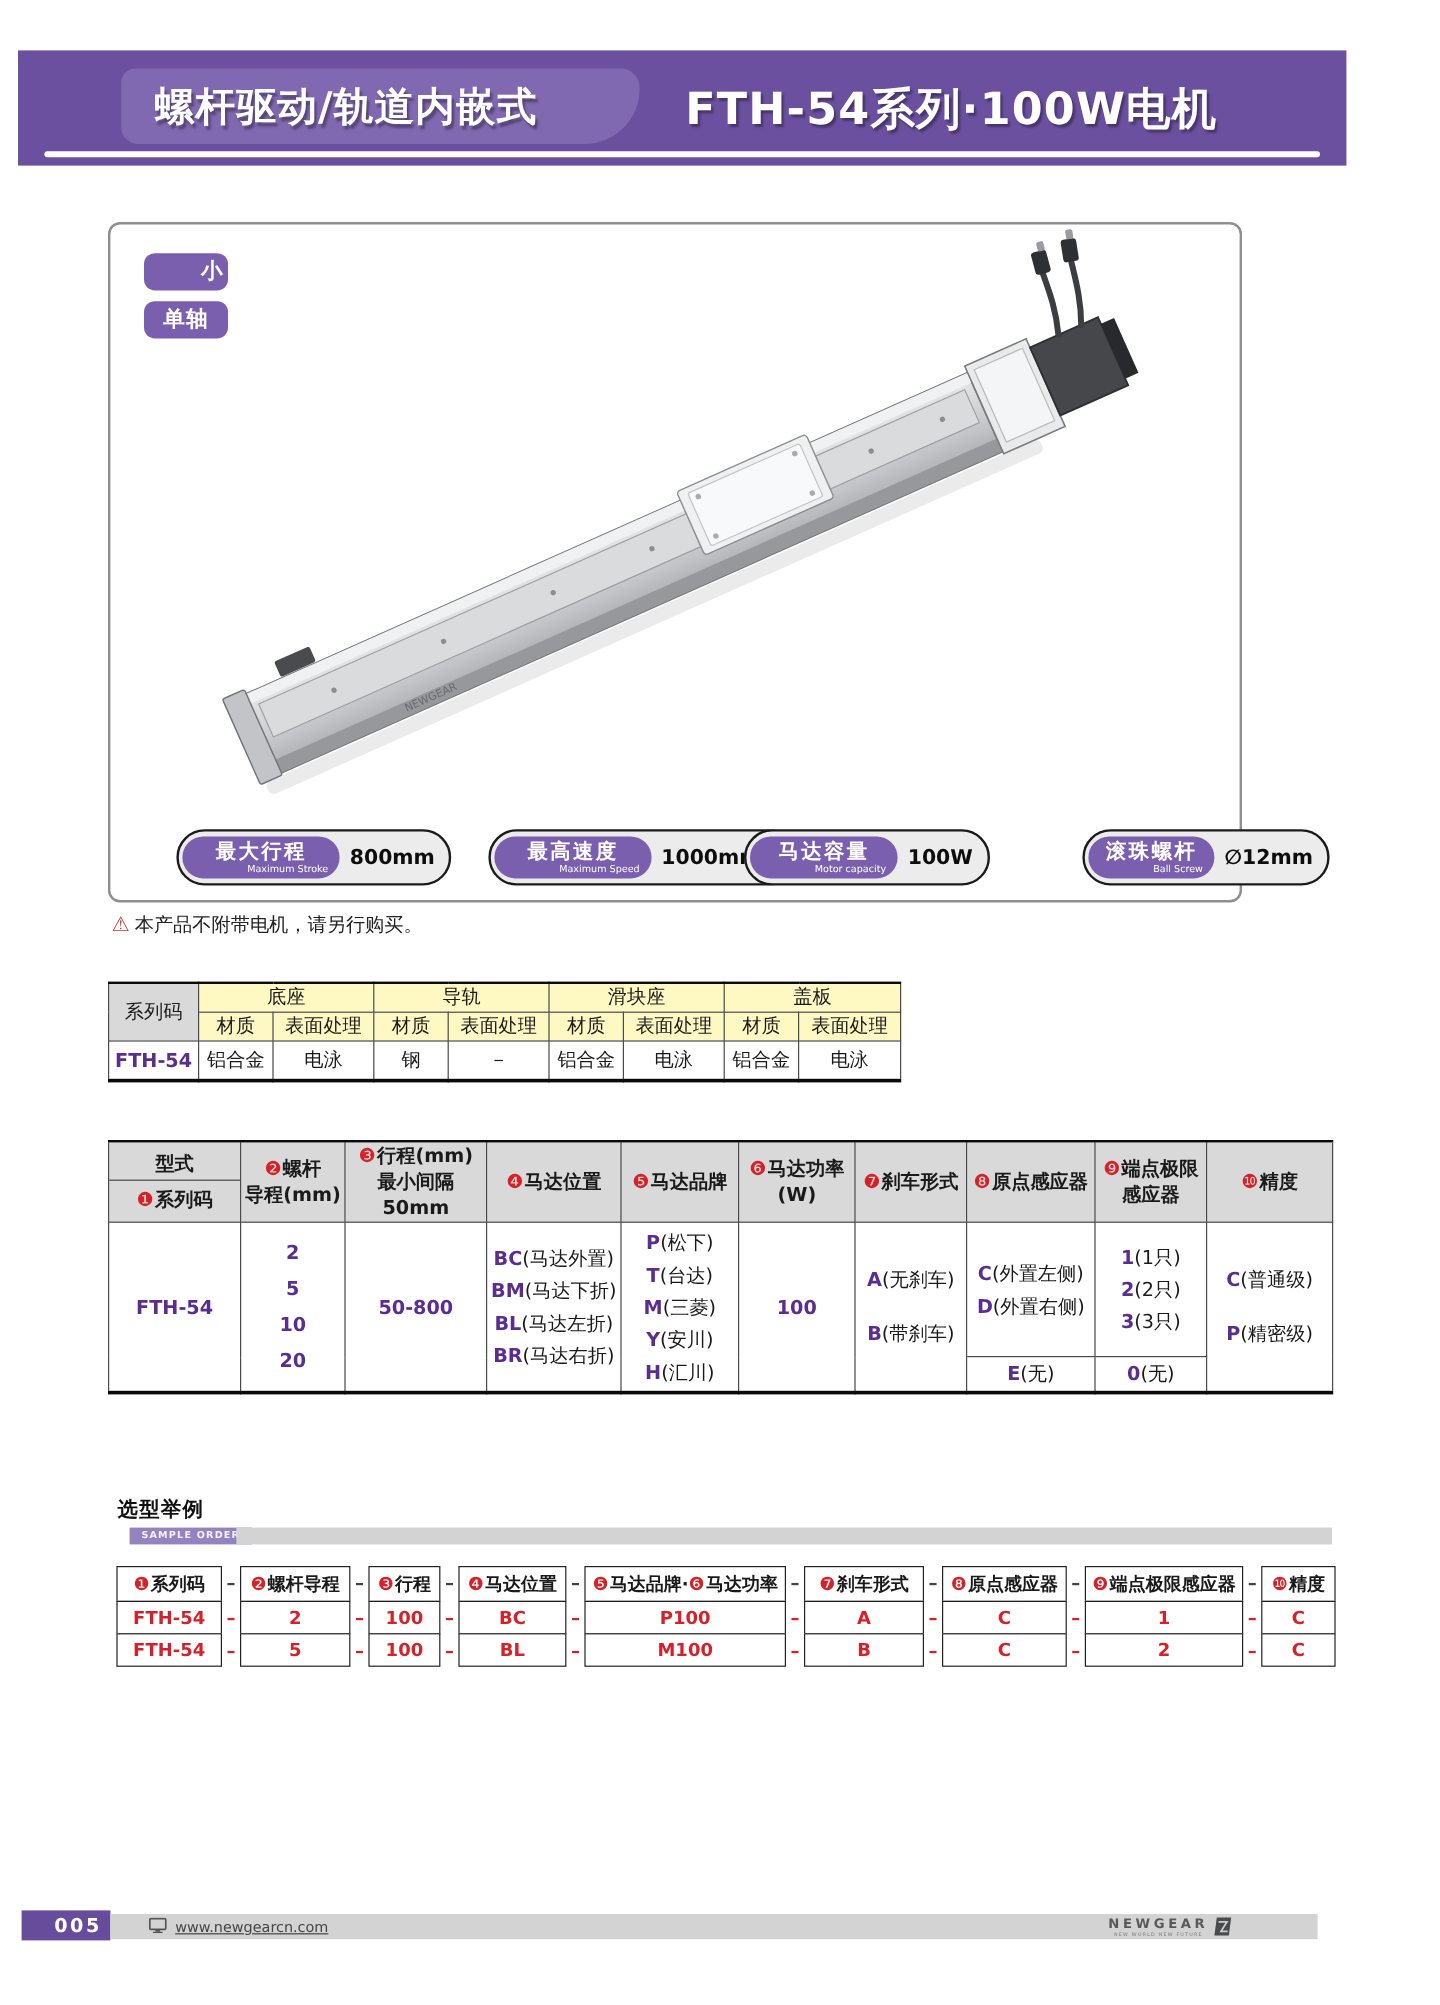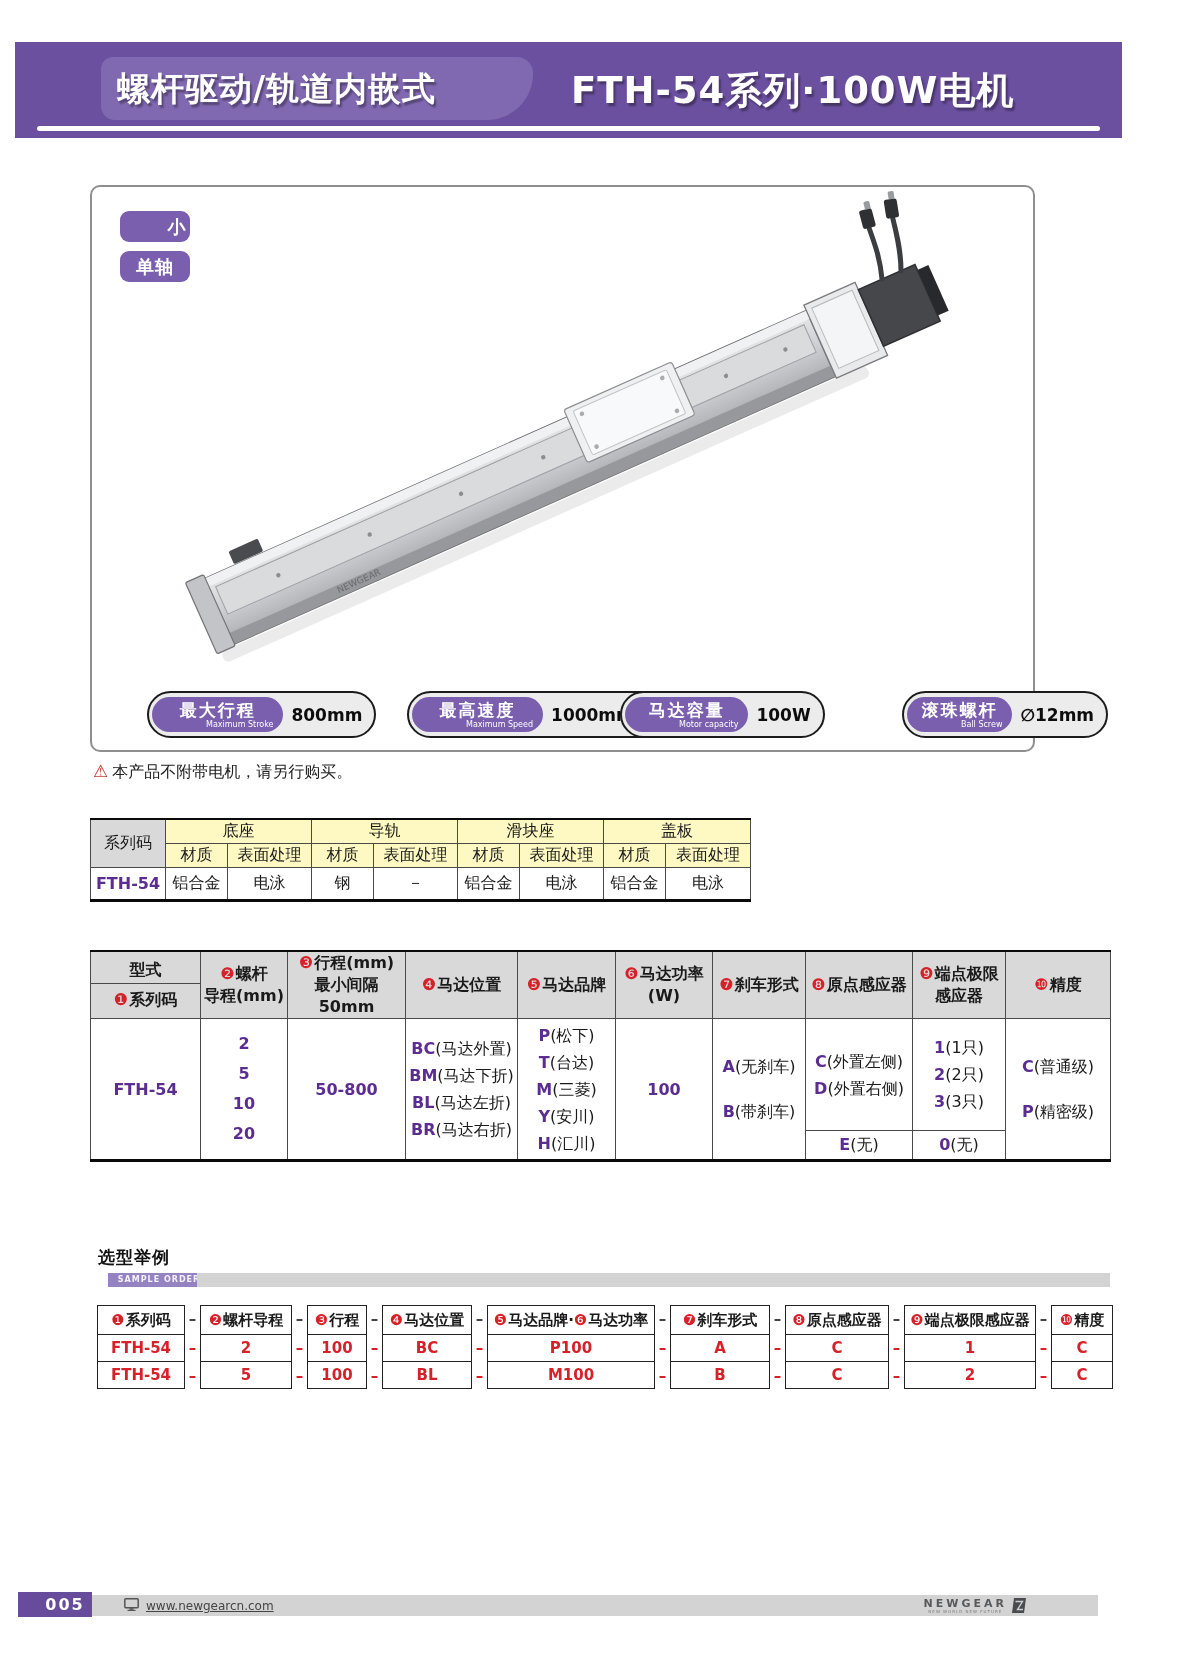--- a/index.html
+++ b/index.html
@@ -4,21 +4,21 @@
 <style>
   * { box-sizing: border-box; }
   html,body { margin:0; padding:0; background:#ffffff; }
   body { font-family:"DejaVu Sans","Liberation Sans",sans-serif; color:#1a1a1a; }
   .page { position:relative; width:1200px; height:1671px; background:#fff; overflow:hidden; }
 
   
   .banner { position:absolute; left:15px; top:42px; width:1107px; height:96px; background:#6b509f; }
   .banner-tab { position:absolute; left:86px; top:15px; width:432px; height:63px; background:#8169b1;
                 border-radius:12px 16px 46px 14px; }
-  .banner-tab-text { line-height:63px; font-size:33px; font-weight:bold; color:#fff; padding-left:16px;
+  .banner-tab-text { line-height:63px; font-size:33px; font-weight:bold; color:#fff; padding-left:28px;
                      letter-spacing:1px; text-shadow:2px 3px 2px rgba(0,0,0,0.35); white-space:nowrap; }
   .banner-title { position:absolute; left:556px; top:24px; font-size:37px; font-weight:bold; color:#fff;
                   letter-spacing:1px; text-shadow:2px 3px 2px rgba(0,0,0,0.35); white-space:nowrap; }
   .banner-line { position:absolute; left:22px; right:22px; bottom:7px; height:5px; background:#fff; border-radius:3px; }
 
   
   .product-box { position:absolute; left:90px; top:185px; width:945px; height:567px;
                  border:2px solid #8f8f8f; border-radius:10px; background:#fff; }
   .tag-pill { position:absolute; left:28px; width:70px; height:31px; background:#7a5fae; color:#fff;
               border-radius:9px; text-align:center; line-height:31px; font-size:18px; font-weight:bold; letter-spacing:1px; }

